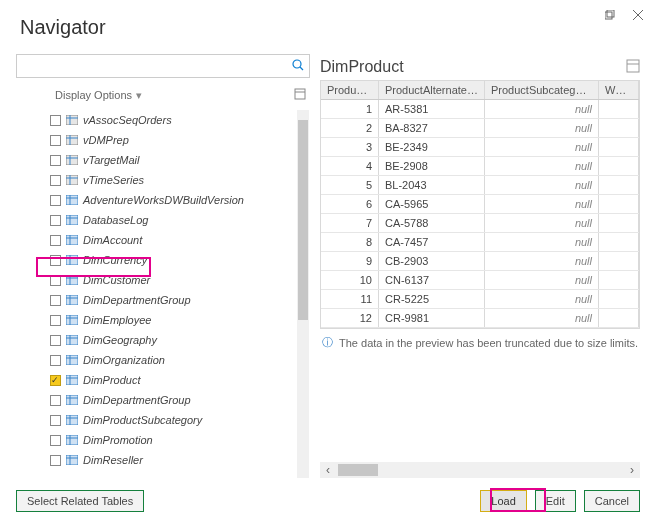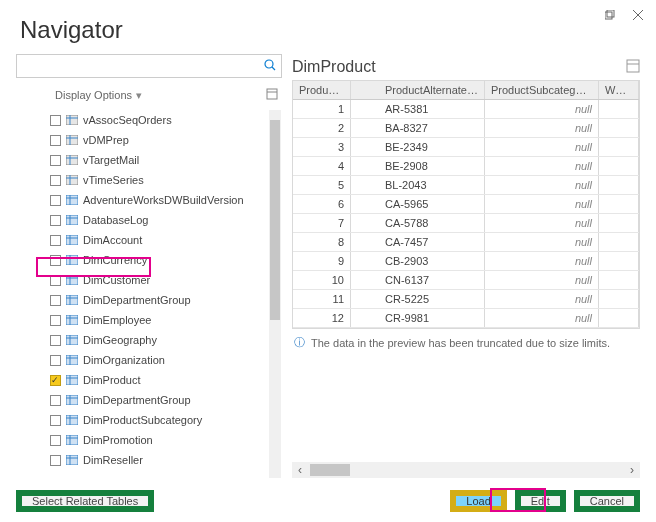--- a/index.html
+++ b/index.html
@@ -1,70 +1,70 @@
 <!DOCTYPE html>
 <html><head>
 <meta charset="utf-8">
 <style>
   * { box-sizing: border-box; margin: 0; padding: 0; }
   body { width: 656px; height: 522px; font-family: "Segoe UI", Tahoma, sans-serif; font-size: 11px; background: #fff; overflow: hidden; position: relative; }
   .dialog { width: 656px; height: 522px; background: #fff; display: flex; flex-direction: column; }
   .titlebar { height: 30px; display: flex; align-items: center; justify-content: flex-end; padding-right: 4px; }
-  .title { position: absolute; left: 20px; top: 16px; font-size: 24px; color: #333; font-weight: 300; }
+  .title { position: absolute; left: 20px; top: 16px; font-size: 20px; color: #333; font-weight: 300; }
   .win-btn { width: 28px; height: 24px; display: inline-flex; align-items: center; justify-content: center; color: #666; }
   .content { flex: 1; display: flex; padding: 24px 16px 8px 16px; gap: 10px; }
   .left-panel { width: 300px; display: flex; flex-direction: column; }
   .search-row { height: 24px; border: 1px solid #ccc; display: flex; align-items: center; margin-bottom: 6px; }
   .search-input { flex: 1; border: none; outline: none; font-size: 11px; padding-left: 4px; }
   .search-ico { width: 22px; text-align: center; color: #0a7dd1; }
   .disp-row { height: 22px; display: flex; align-items: center; color: #666; gap: 4px; margin-bottom: 4px; }
   .disp-label { color: #666; margin-left: 39px; }
   .disp-chev { color: #888; }
   .disp-ico-r { margin-left: auto; margin-right: 4px; color: #888; }
   .tree-wrap { flex: 1; position: relative; border-right: 1px solid transparent; overflow: hidden; }
   .tree { position: absolute; inset: 0; overflow: hidden; }
   .tree-inner { padding-right: 14px; }
   .row { height: 20px; display: flex; align-items: center; gap: 5px; padding-left: 34px; color: #444; white-space: nowrap; }
   .row.selected { background: #fff; }
   .row .chk { width: 11px; height: 11px; border: 1px solid #888; background: #fff; display: inline-block; flex-shrink: 0; position: relative; }
   .row .chk.checked { background: #f6c91c; border-color: #bf9b13; }
   .row .chk.checked::after { content: "✓"; position: absolute; font-size: 9px; line-height: 9px; color: #333; left: 0; top: 0; }
   .row .ico { width: 12px; height: 12px; display: inline-flex; align-items: center; justify-content: center; flex-shrink: 0; }
-  .row .lbl { font-size: 11px; color: #444; }
+  .row .lbl { font-size: 11px; color: #444; font-style: italic; }
   .ico.table svg rect { stroke: #3a84c8; fill: #cfe1f3; }
   .ico.view svg rect { stroke: #888; fill: #e6e6e6; }
   .highlight { position: absolute; border: 2px solid #e3008c; pointer-events: none; }
   .hl-row { left: 36px; top: 257px; width: 115px; height: 20px; }
   .hl-load { left: 490px; top: 488px; width: 56px; height: 24px; }
   .vscroll { position: absolute; right: 0; top: 0; bottom: 0; width: 12px; background: #f0f0f0; }
   .vthumb { position: absolute; left: 1px; right: 1px; background: #c6c6c6; }
   .right-panel { flex: 1; display: flex; flex-direction: column; }
   .rp-header { height: 26px; display: flex; align-items: center; }
   .rp-title { font-size: 16px; color: #444; font-weight: 400; }
   .rp-ico { margin-left: auto; color: #888; }
   .grid-wrap { flex: 1; display: flex; flex-direction: column; }
   .grid { border: 1px solid #d9d9d9; font-size: 11px; color: #444; }
   .ghead { display: flex; background: #eee; border-bottom: 1px solid #ccc; }
   .gcell { padding: 3px 6px; border-right: 1px solid #d9d9d9; overflow: hidden; text-overflow: ellipsis; white-space: nowrap; }
   .ghead .gcell { color: #555; }
   .c0 { width: 58px; text-align: right; }
-  .c1 { width: 106px; margin-left: 28px; }
+  .c1 { width: 106px; }
   .c2 { width: 114px; text-align: right; font-style: italic; color: #888; }
   .c3 { width: 40px; }
   .grow { display: flex; border-bottom: 1px solid #e6e6e6; }
   .grow .c0 { text-align: right; font-style: normal; color: #444; }
   .grow .c1 { color: #444; }
   .info-row { display: flex; align-items: center; gap: 6px; color: #666; padding: 6px 2px; font-size: 11px; }
   .info-ico { color: #3a84c8; }
   .hscroll { margin-top: auto; height: 16px; background: #f0f0f0; position: relative; }
   .hthumb { position: absolute; top: 2px; bottom: 2px; background: #c6c6c6; }
   .harrow { position: absolute; top: 0; bottom: 0; width: 16px; display: flex; align-items: center; justify-content: center; color: #666; font-size: 12px; }
   .btnbar { height: 36px; display: flex; align-items: center; padding: 0 16px 6px 16px; gap: 8px; }
-  .btn { height: 22px; padding: 0 10px; border: 6px solid #15803d; background: #f3f3f3; color: #444; font-size: 11px; display: inline-flex; align-items: center; }
-  .btn.primary { background: #7dd3fc; border-color: #d4ad15; color: #333; }
+  .btn { height: 22px; padding: 0 10px; border: 1px solid #15803d; background: #f3f3f3; color: #444; font-size: 11px; display: inline-flex; align-items: center; }
+  .btn.primary { background: #e5e5e5; border-color: #d4ad15; color: #333; }
   .spacer { flex: 1; }
 </style>
 </head>
 <body>
 
 <div class="dialog">
   <div class="titlebar">
     <div class="win-btn">
         <svg width="10" height="10">
           <rect x="0" y="2" width="7" height="7" fill="none" stroke="#666"></rect>

